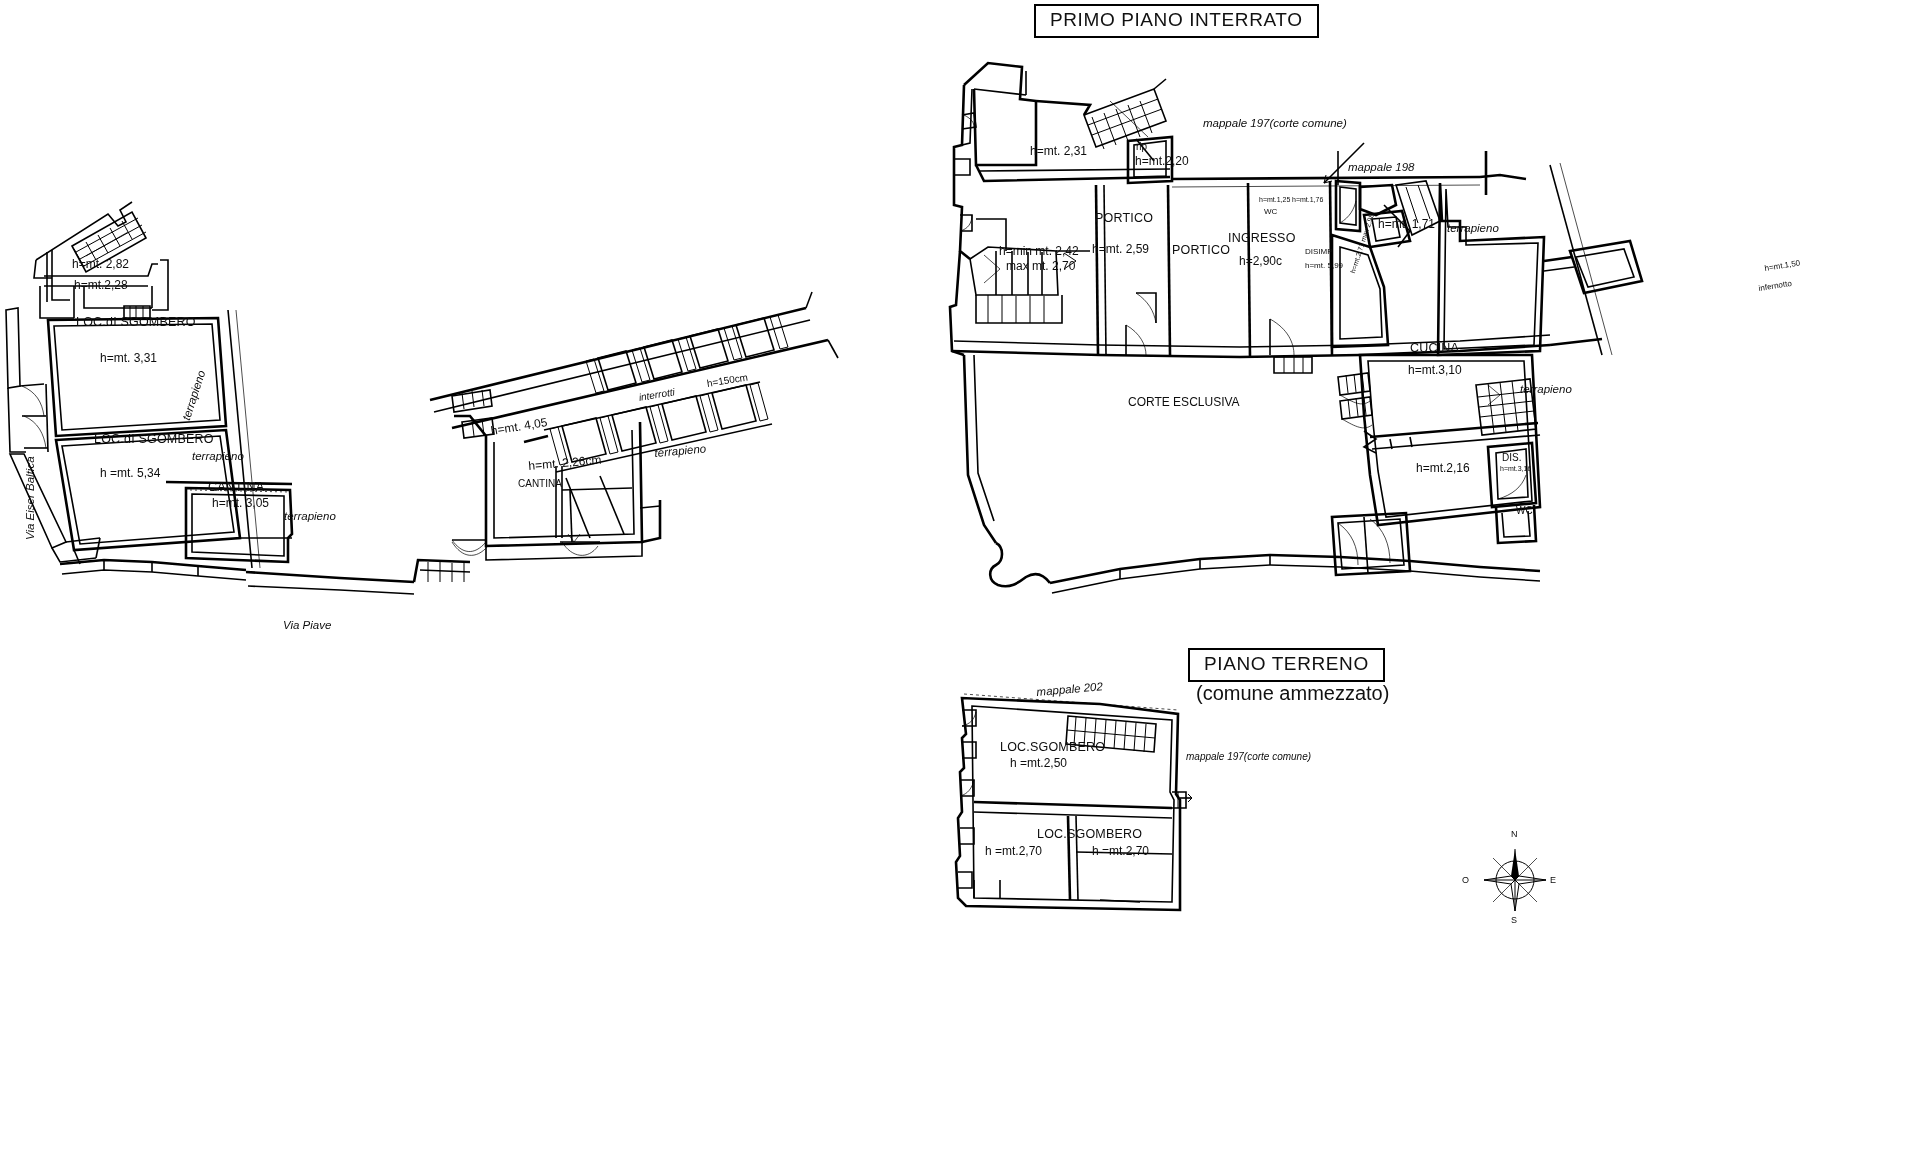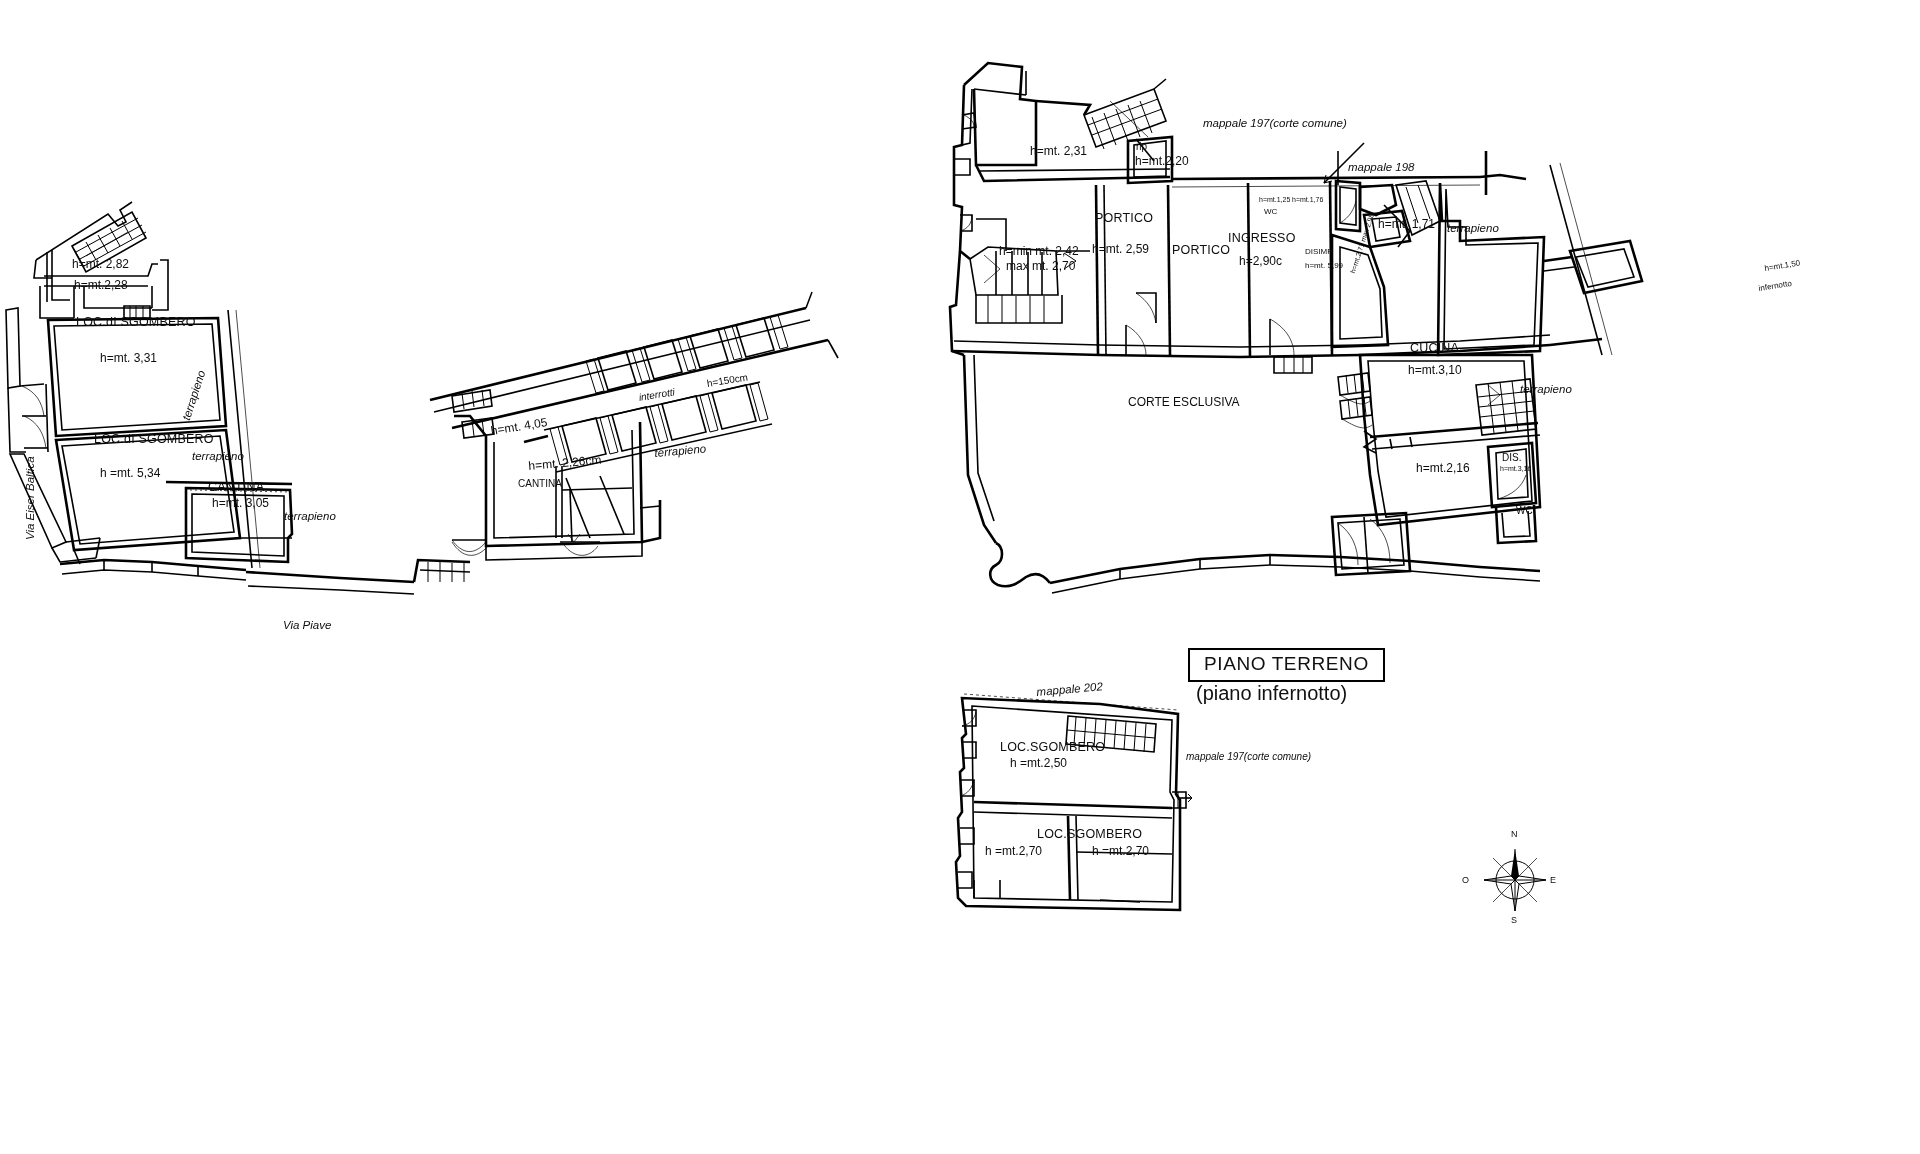--- a/index.html
+++ b/index.html
@@ -60,23 +60,24 @@
   
   .compass{position:absolute;}
   .compass .cl{font-size:9px;font-family:"Liberation Sans",sans-serif;}
 </style>
 </head>
 <body>
 
 <div class="sheet">
 
 
+  <div class="title-box" style="left:1034px;top:4px;">PRIMO  PIANO INTERRATO</div>
 
   <div class="title-box" style="left:1188px;top:648px;">PIANO TERRENO</div>
-  <div class="title-sub" style="left:1196px;top:682px;">(piano infernotto)</div>
+  <div class="title-sub" style="left:1196px;top:682px;">(comune ammezzato)</div>
 
   <svg width="900" height="640" style="left:0;top:190px;">
 
     <path class="w" d="M36,70 L108,24 L118,36 L126,32 L120,20 L132,12"></path>
     <path class="w" d="M36,70 L34,88 L52,88"></path>
     <path class="w" d="M52,60 L52,110 L70,110"></path>
     <path class="w" d="M47,62 L47,112"></path>
 
     <path class="w" d="M72,56 L132,22 L146,48 L86,82 Z"></path>
     <path class="wt" d="M76,62 L138,28"></path>

